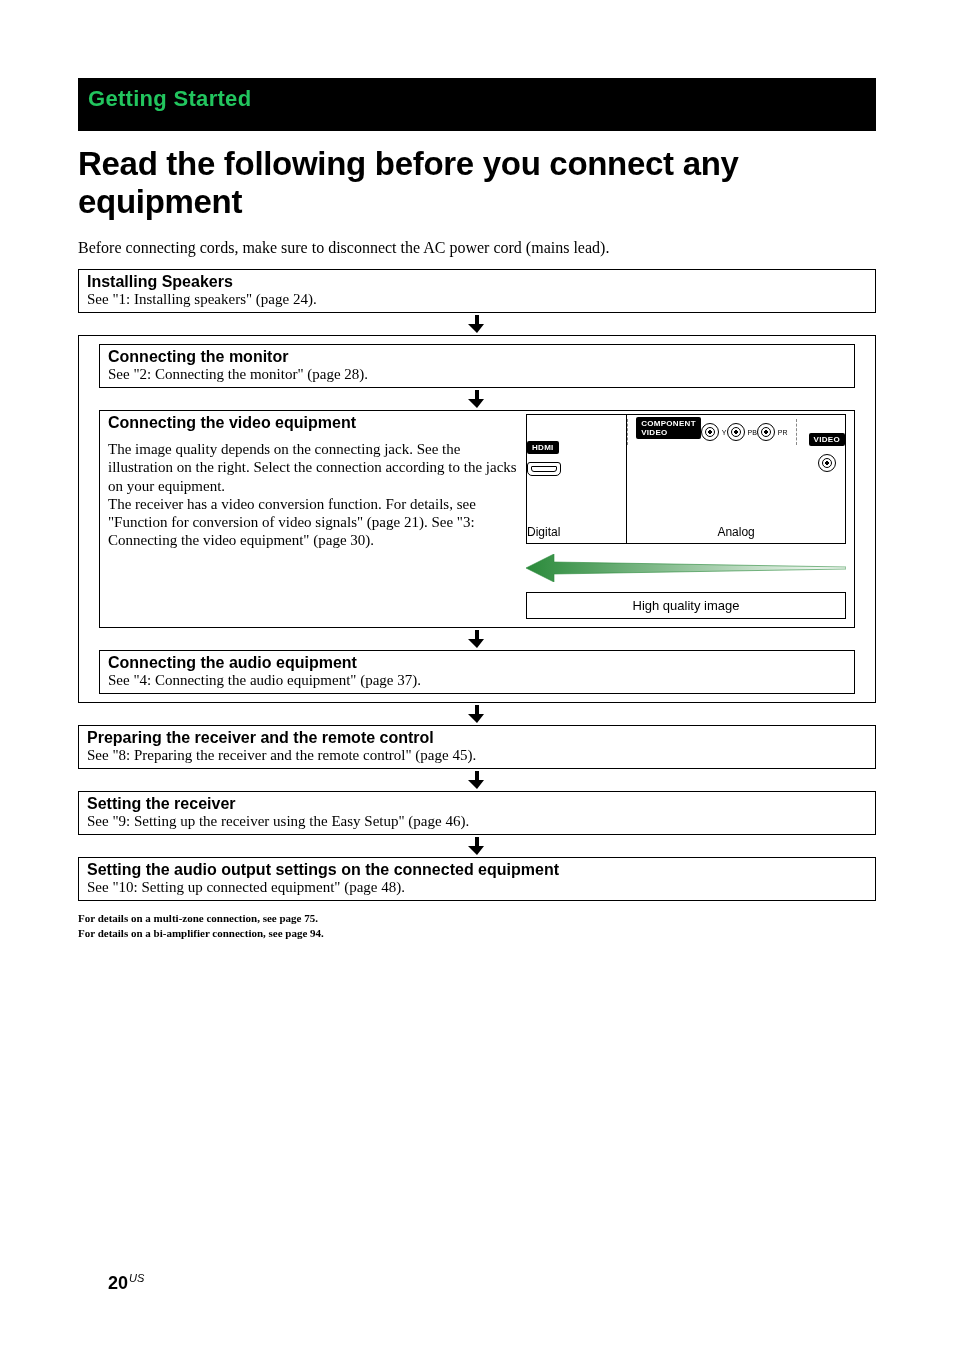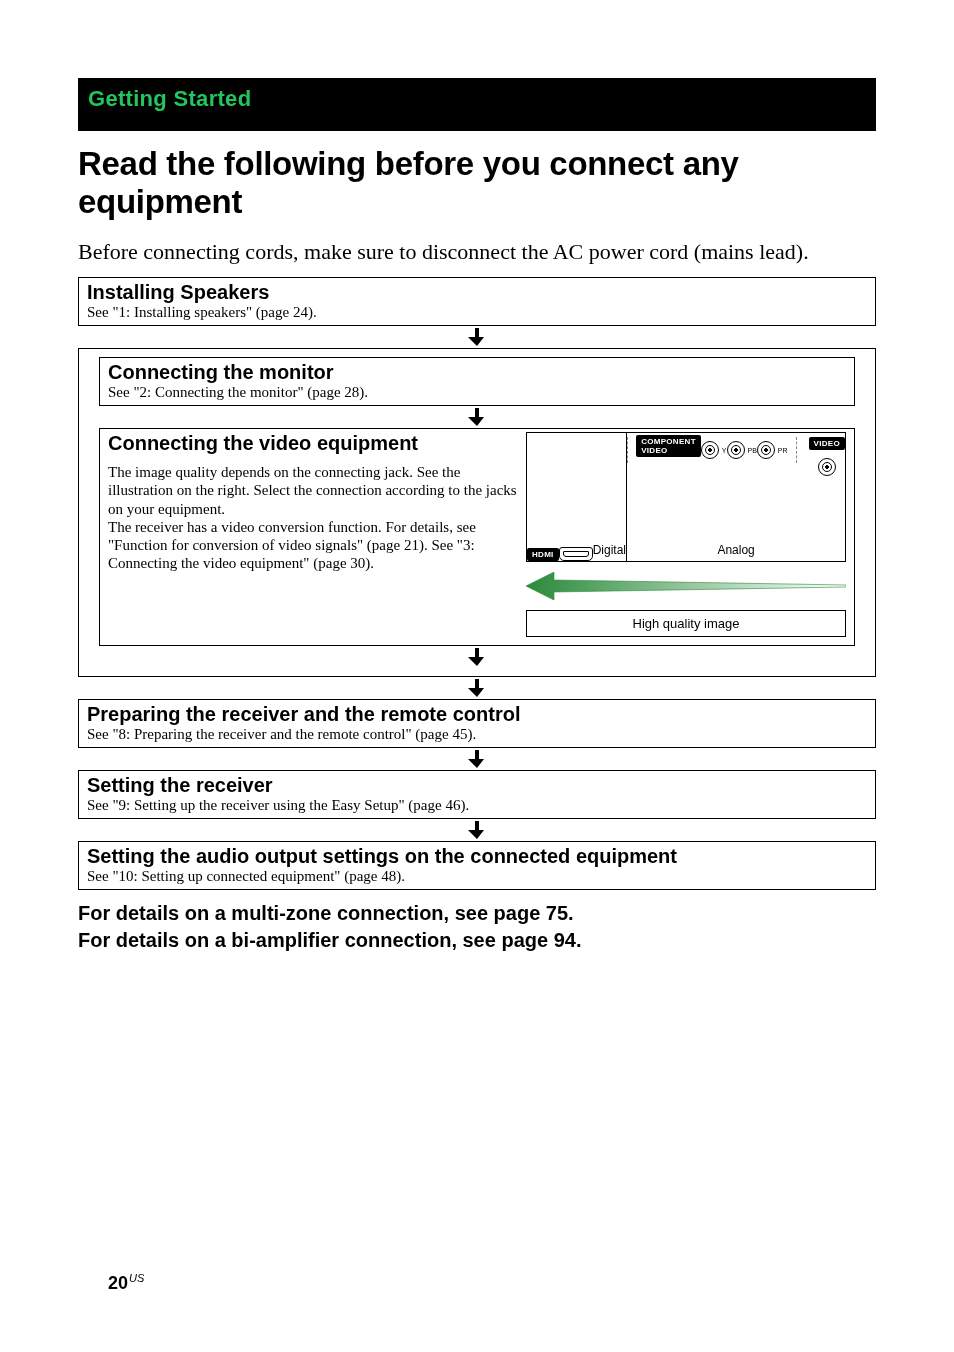--- a/index.html
+++ b/index.html
@@ -28,37 +28,37 @@
     }
     .main-title {
       font-family: Arial, sans-serif;
       font-weight: bold;
       font-size: 33px;
       margin-top: 14px;
       letter-spacing: -0.3px;
     }
     .intro {
       font-family: Georgia, 'Times New Roman', serif;
-      font-size: 22px;
+      font-size: 16px;
       margin-top: 18px;
       margin-bottom: 12px;
     }
     .step-box {
       border: 1px solid #000;
       padding: 3px 8px 4px 8px;
       margin-bottom: 0;
     }
     .inner-box {
       margin-left: 20px;
       margin-right: 20px;
     }
     .step-heading {
       font-family: Arial, sans-serif;
       font-weight: bold;
-      font-size: 20px;
+      font-size: 16px;
     }
     .step-ref {
       font-family: Georgia, 'Times New Roman', serif;
       font-size: 15px;
       margin-top: 0px;
     }
     .step-desc {
       font-family: Liberation Serif, serif;
       font-size: 15px;
       line-height: 1.22;
@@ -93,22 +93,22 @@
     }
     .panel-columns {
       border: 1px solid #000;
       display: flex;
       height: 130px;
     }
     .col {
       flex: 1;
       position: relative;
       display: flex;
-      flex-direction: row;
-      align-items: flex-end;
+      flex-direction: column;
+      align-items: flex-start;
       justify-content: flex-start;
       padding-top: 8px;
     }
     .jack-label {
       font-family: Arial, sans-serif;
       font-size: 12px;
       text-align: center;
       margin-top: auto;
       padding-bottom: 4px;
     }
@@ -162,23 +162,23 @@
     .grad-arrow svg { width: 100%; height: 100%; }
     .hq-box {
       border: 1px solid #000;
       font-family: Arial, sans-serif;
       font-size: 13px;
       text-align: center;
       padding: 5px 0;
       margin-top: 10px;
     }
     .footer-notes {
-      font-family: Liberation Sans, sans-serif;
-      font-weight: bold;
-      font-size: 20px;
+      font-family: Liberation Serif, serif;
+      font-weight: bold;
+      font-size: 11px;
       margin-top: 10px;
       line-height: 1.35;
     }
     .page-num {
       position: absolute;
       left: 78px;
       bottom: 58px;
       font-family: Arial, sans-serif;
       font-weight: bold;
       font-size: 18px;
@@ -269,21 +269,21 @@
                 <div class="yuv-row">
                     <div class="rca"></div>
                     <span class="tiny-lbl">PB</span>
                   </div>
                 <div class="yuv-row">
                     <div class="rca"></div>
                     <span class="tiny-lbl">PR</span>
                   </div>
               </div>
               <div class="video-single">
-                <span class="badge" style="text-align:center;">VIDEO</span>
+                <span class="badge" style="margin-top:14px;text-align:center;">VIDEO</span>
                 <div class="rca"></div>
               </div>
             </div>
             <div class="jack-label">Analog</div>
           </div>
         </div>
         <div class="grad-arrow">
           <svg viewBox="0 0 320 28" preserveAspectRatio="none">
             <defs>
               <linearGradient id="g1" x1="0" x2="1" y1="0" y2="0">
@@ -300,20 +300,24 @@
   </div>
 
   <div class="arrow-wrap">
     <span class="arrow-down">
       <svg viewBox="0 0 18 18">
           <path d="M7 0h4v9h5L9 18 0 9h7z" fill="#000"></path>
         </svg>
     </span>
   </div>
 
+  <div class="step-box inner-box">
+    <div class="step-heading">Connecting the audio equipment</div>
+    <div class="step-ref">See "4: Connecting the audio equipment" (page 37).</div>
+  </div>
 
 </div>
 
 <div class="arrow-wrap">
   <span class="arrow-down">
     <svg viewBox="0 0 18 18">
         <path d="M7 0h4v9h5L9 18 0 9h7z" fill="#000"></path>
       </svg>
   </span>
 </div>

